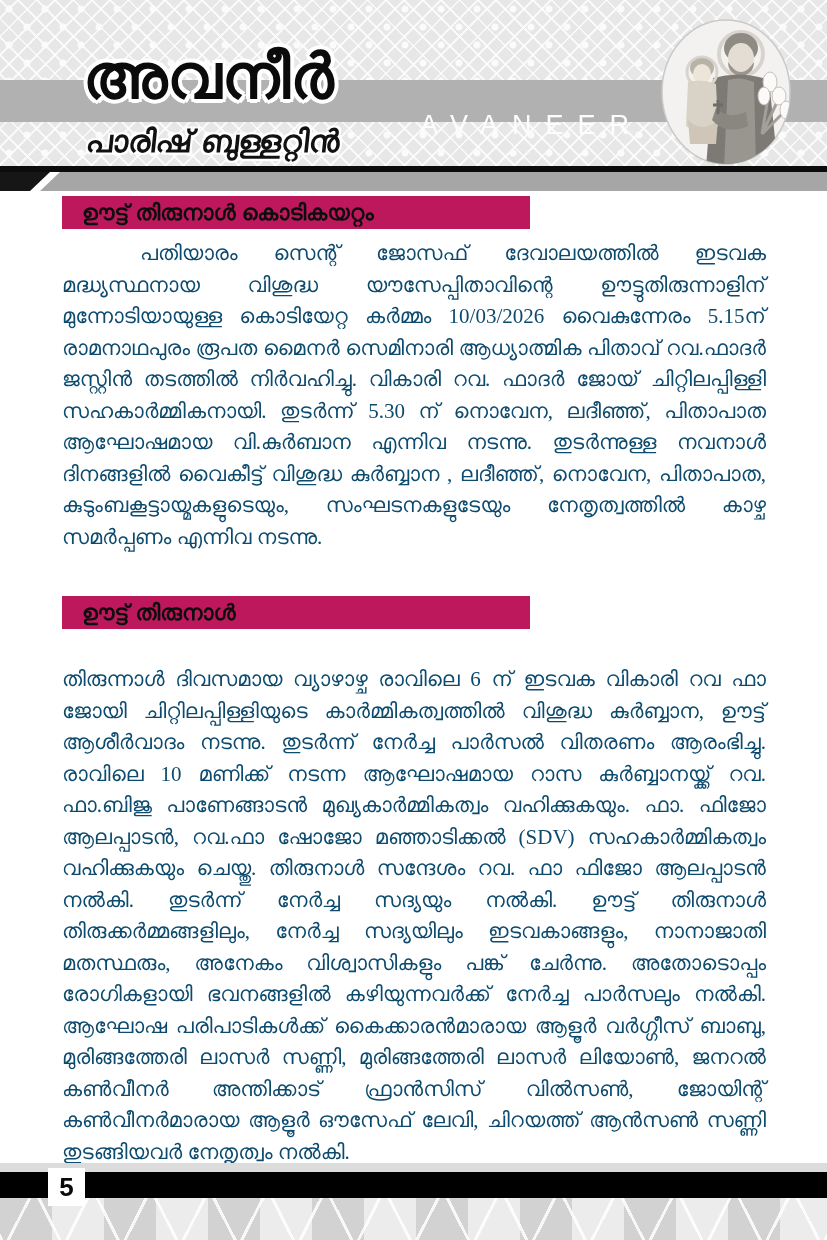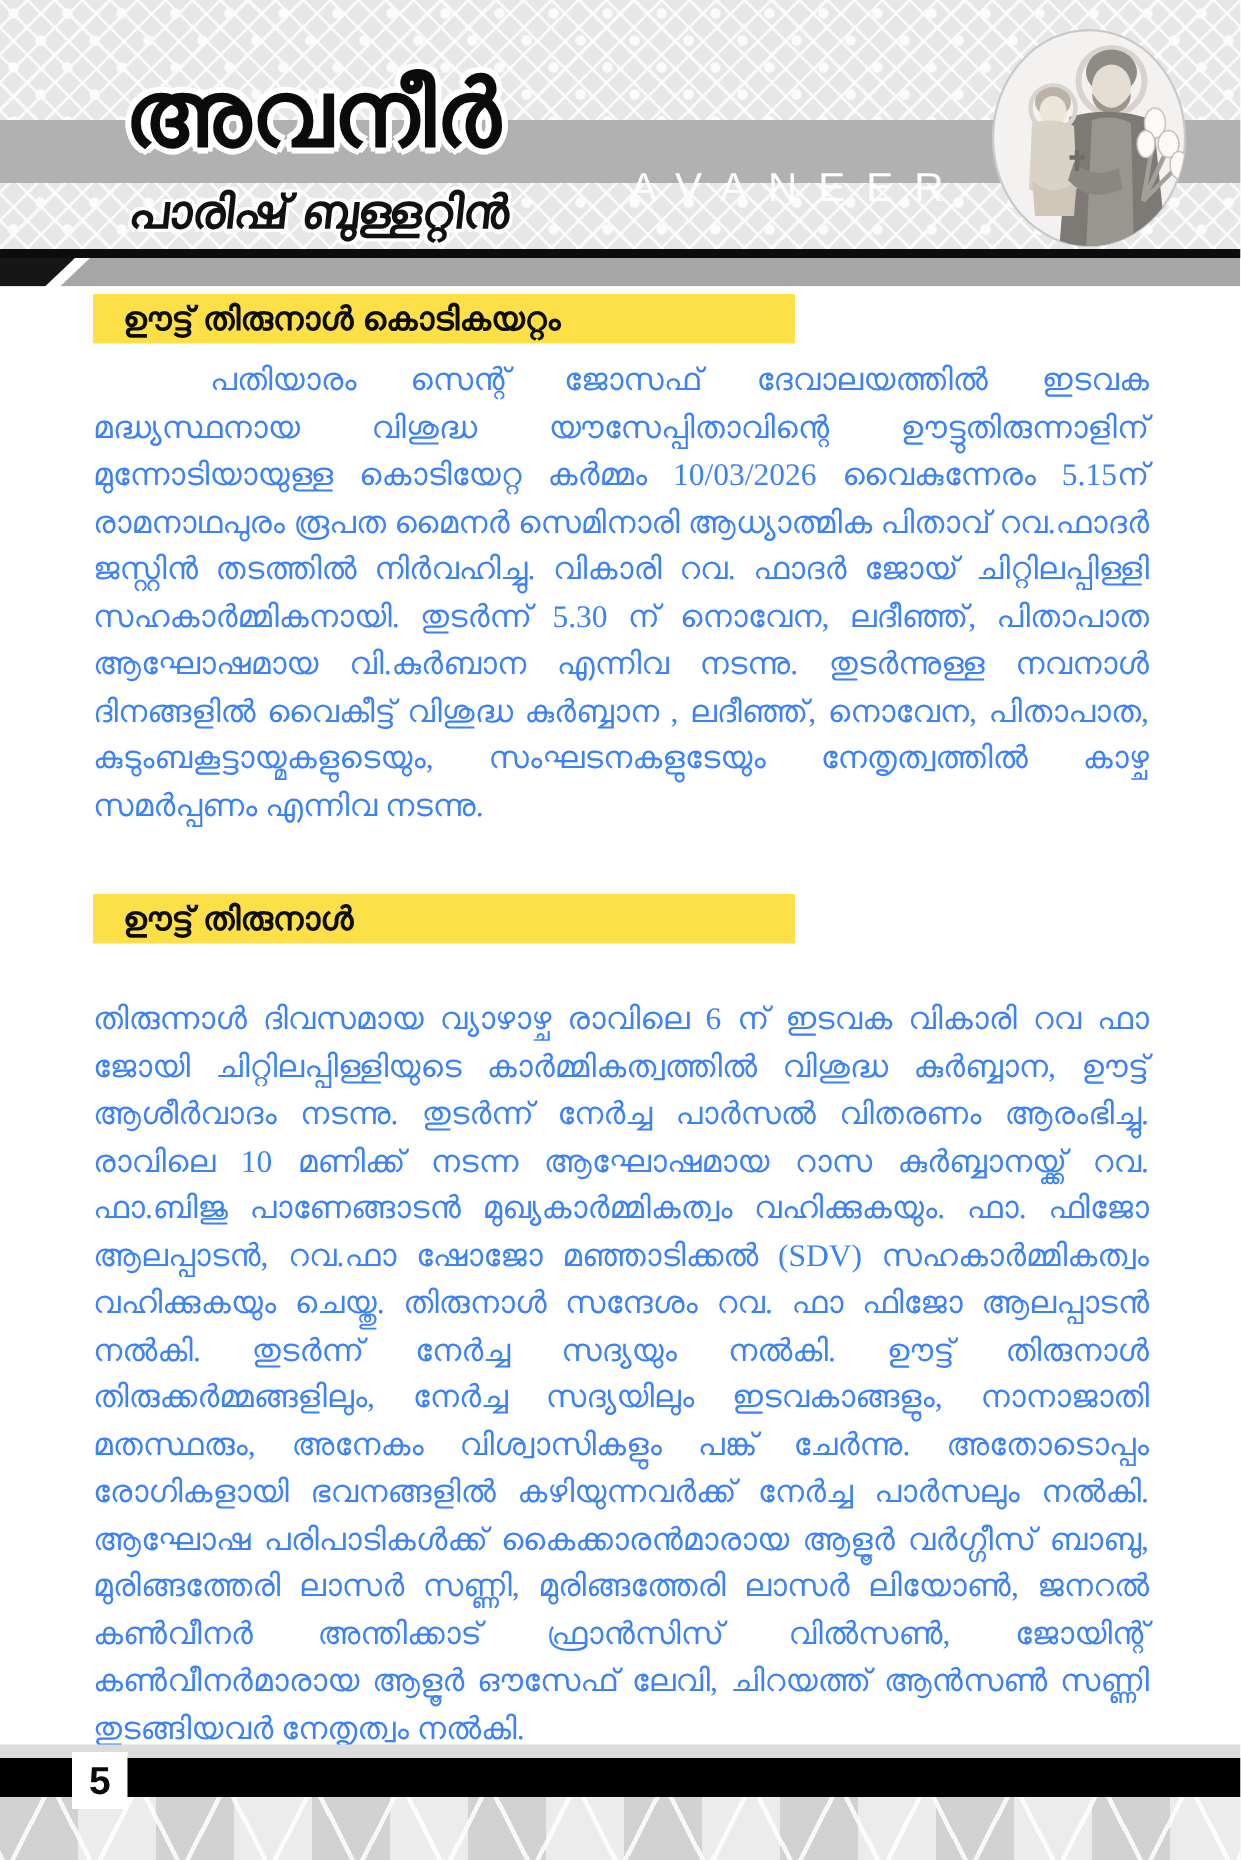--- a/index.html
+++ b/index.html
@@ -63,30 +63,30 @@
     clip-path:polygon(0 0, 50px 0, 30px 100%, 0 100%);
   }
   .divider-band .gray-stripe {
     position:absolute; left:0; top:0; width:827px; height:19px; background:#a6a6a6;
     clip-path:polygon(60px 0, 827px 0, 827px 100%, 40px 100%);
   }
 
   
   .section-heading {
     position:absolute; left:62px; width:468px; height:33px;
-    background:#fde047; color:#0d0d0d;
+    background:#be185d; color:#0d0d0d;
     font-size:22px; font-weight:bold; line-height:33px; padding-left:20px;
     white-space:nowrap; overflow:hidden;
   }
   .heading-1 { top:196px; }
   .heading-2 { top:596px; }
 
   .body-para {
     position:absolute; left:62px; width:704px;
-    font-size:21px; line-height:31.5px; color:#3b82f6;
+    font-size:21px; line-height:31.5px; color:#0c4a6e;
     text-align:justify; text-align-last:left;
     font-family:"Liberation Serif","DejaVu Serif",serif;
   }
   .para-1 { top:238px; text-indent:78px; }
   .para-2 { top:664px; }
 
   
   .footer-lightbar { position:absolute; left:0; top:1163px; width:827px; height:9px; background:#dcdcdc; }
   .footer-bar { position:absolute; left:0; top:1172px; width:827px; height:26px; background:#000; }
   .page-number-box {

